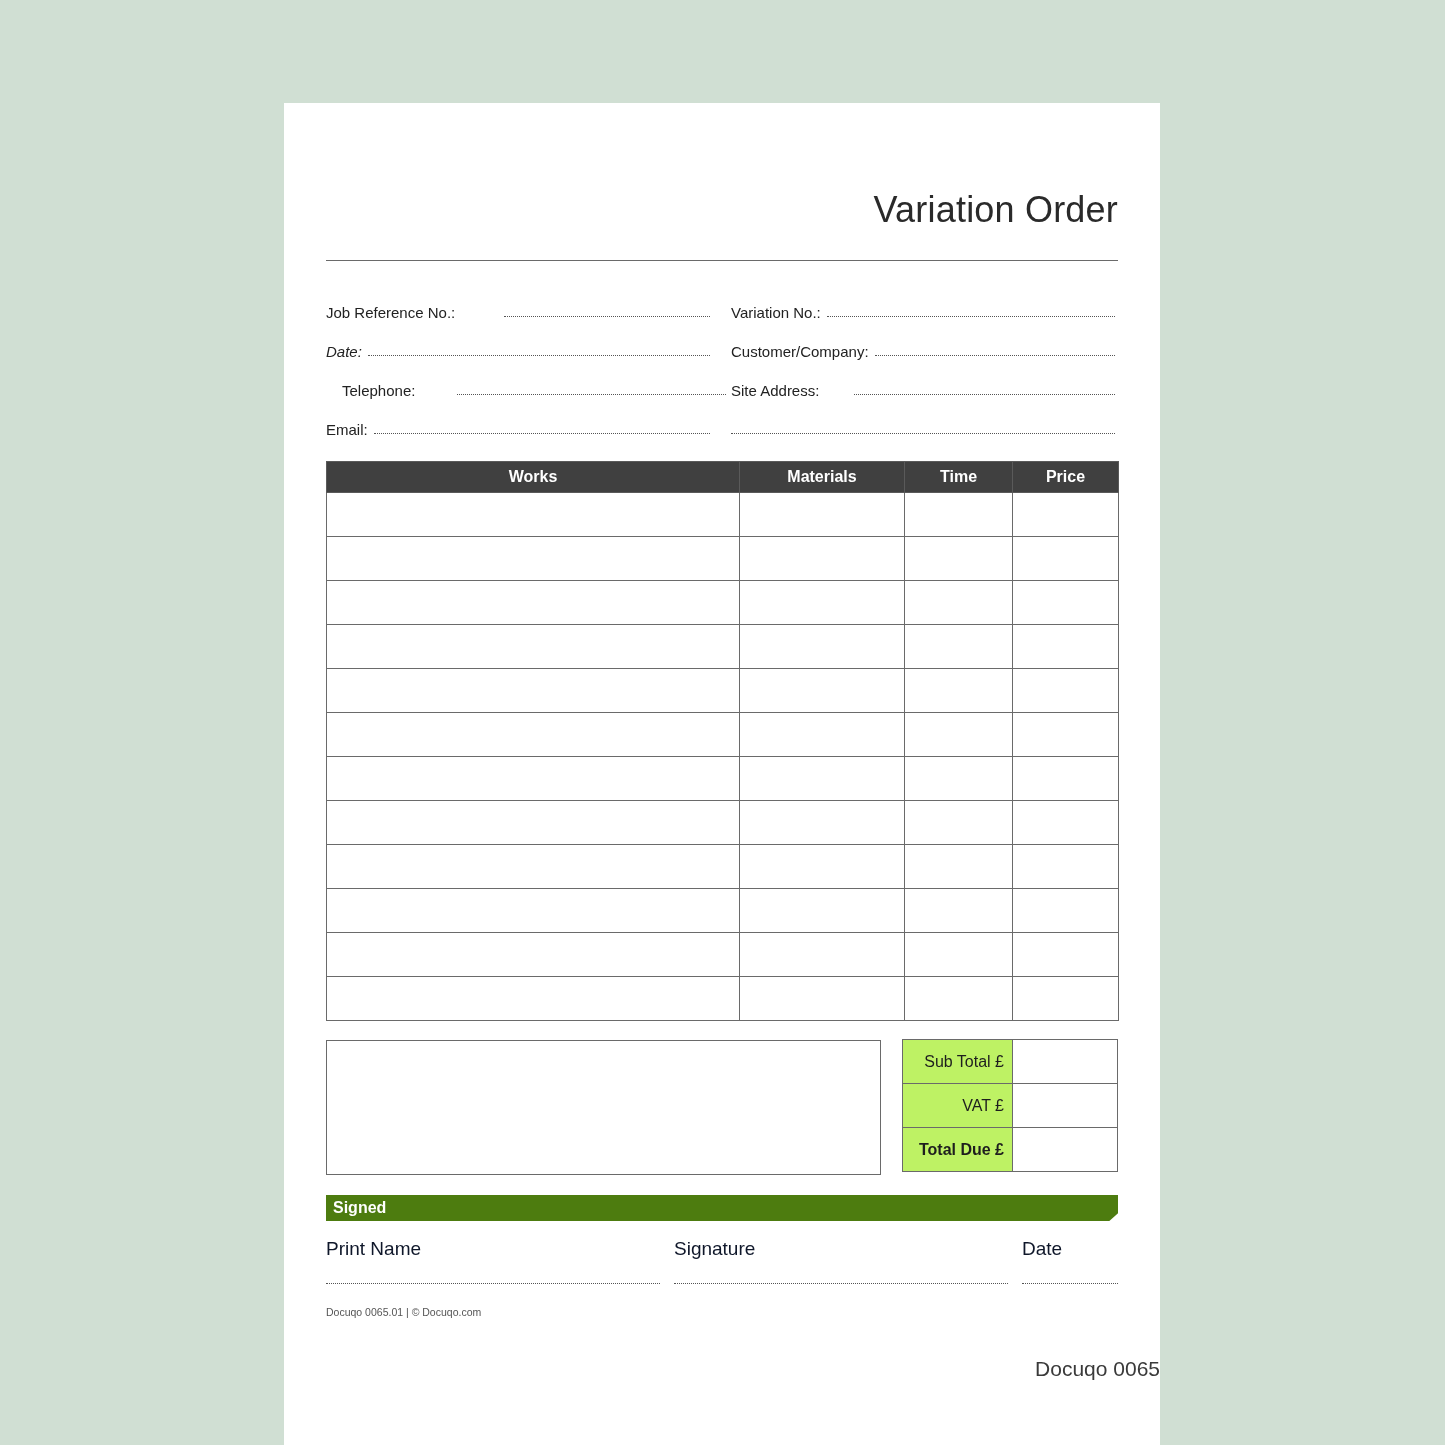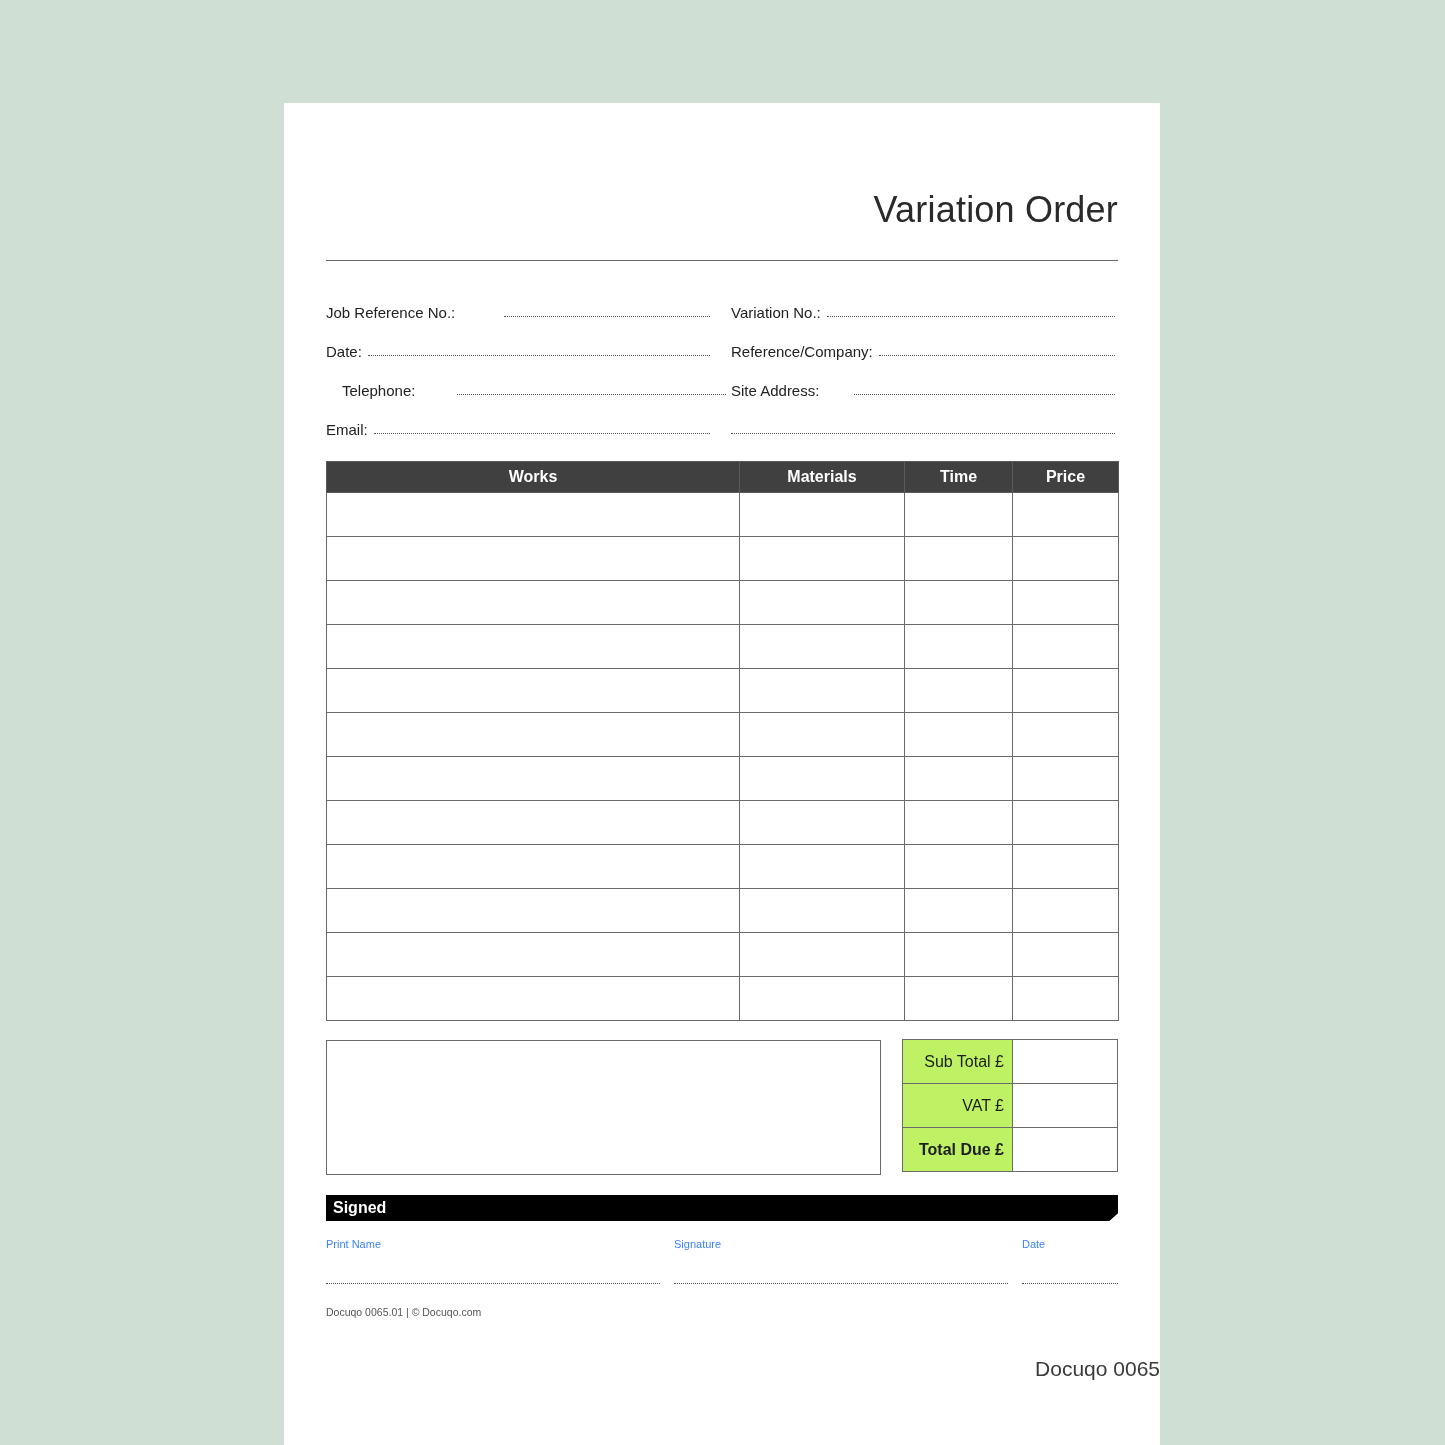--- a/index.html
+++ b/index.html
@@ -92,34 +92,34 @@
       background: #bef264;
       text-align: right;
       padding-right: 8px;
       width: 101px;
     }
     .totals-table td.tl.bold { font-weight: bold; }
     .signed-bar {
       position: absolute;
       left: 42px; top: 1092px;
       width: 792px; height: 26px;
-      background: #000000;
+      background: #4d7c0f;
       color: #fff;
       font-size: 16px;
       font-weight: bold;
       line-height: 26px;
       padding-left: 7px;
       box-sizing: border-box;
       clip-path: polygon(0 0, 100% 0, 100% 70%, 98.9% 100%, 0 100%);
     }
     .sig-label {
       position: absolute;
       top: 1135px;
-      font-size: 11px;
-      color: #3b82f6;
+      font-size: 19px;
+      color: #0f172a;
     }
     .sig-line {
       position: absolute;
       top: 1180px;
       height: 0;
       border-bottom: 1.5px dotted #555;
     }
     .footer-note {
       position: absolute;
       left: 42px; top: 1203px;
@@ -138,39 +138,39 @@
 <body>
 
 <div class="page">
   <div class="title">Variation Order</div>
   <div class="title-rule"></div>
 
   <div class="field" style="left:42px; top:198px; width:384px;gap:43px;">
     <span class="lbl">Job Reference No.:</span>
     <span class="dots"></span>
   </div>
-  <div class="field" style="left:42px; top:237px; width:384px;">
+  <div class="field" style="left:42px; top:237px; width:384px;font-style:italic;">
     <span class="lbl">Date:</span>
     <span class="dots"></span>
   </div>
   <div class="field" style="left:58px; top:276px; width:384px;gap:36px;">
     <span class="lbl">Telephone:</span>
     <span class="dots"></span>
   </div>
   <div class="field" style="left:42px; top:315px; width:384px;">
     <span class="lbl">Email:</span>
     <span class="dots"></span>
   </div>
 
   <div class="field" style="left:447px; top:198px; width:384px;">
     <span class="lbl">Variation No.:</span>
     <span class="dots"></span>
   </div>
   <div class="field" style="left:447px; top:237px; width:384px;">
-    <span class="lbl">Reference/Company:</span>
+    <span class="lbl">Customer/Company:</span>
     <span class="dots"></span>
   </div>
   <div class="field" style="left:447px; top:276px; width:384px;gap:29px;">
     <span class="lbl">Site Address:</span>
     <span class="dots"></span>
   </div>
   <div class="field" style="left:447px; top:315px; width:384px;">
     <span class="dots"></span>
   </div>
 

